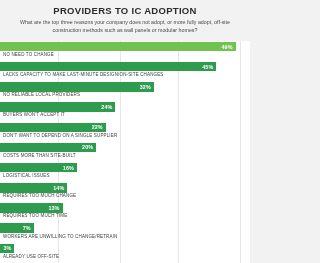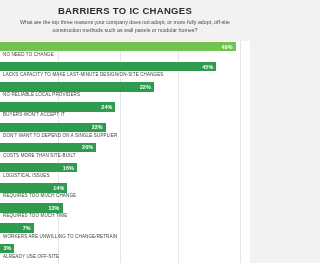--- a/index.html
+++ b/index.html
@@ -95,21 +95,21 @@
     padding:1.6px 0 0 3px;
     line-height:1;
   }
 </style>
 </head>
 <body>
 
 <div id="chart-root">
 
   <div class="header">
-    <div class="chart-title">BARRIERS TO IC CHANGES</div>
+    <div class="chart-title">PROVIDERS TO IC ADOPTION</div>
     <div class="chart-subtitle">What are the top three reasons your company does not adopt, or more fully adopt, off-site construction methods such as wall panels or modular homes?</div>
   </div>
 
   <div class="plot-wrap">
     <div class="gridlines" id="gridlines">
         <div class="gridline" style="left: 23.0769%;"></div>
         <div class="gridline" style="left: 48.0769%;"></div>
         <div class="gridline" style="left: 71.1538%;"></div>
         <div class="gridline" style="left: 96.1538%;"></div>
       </div>

